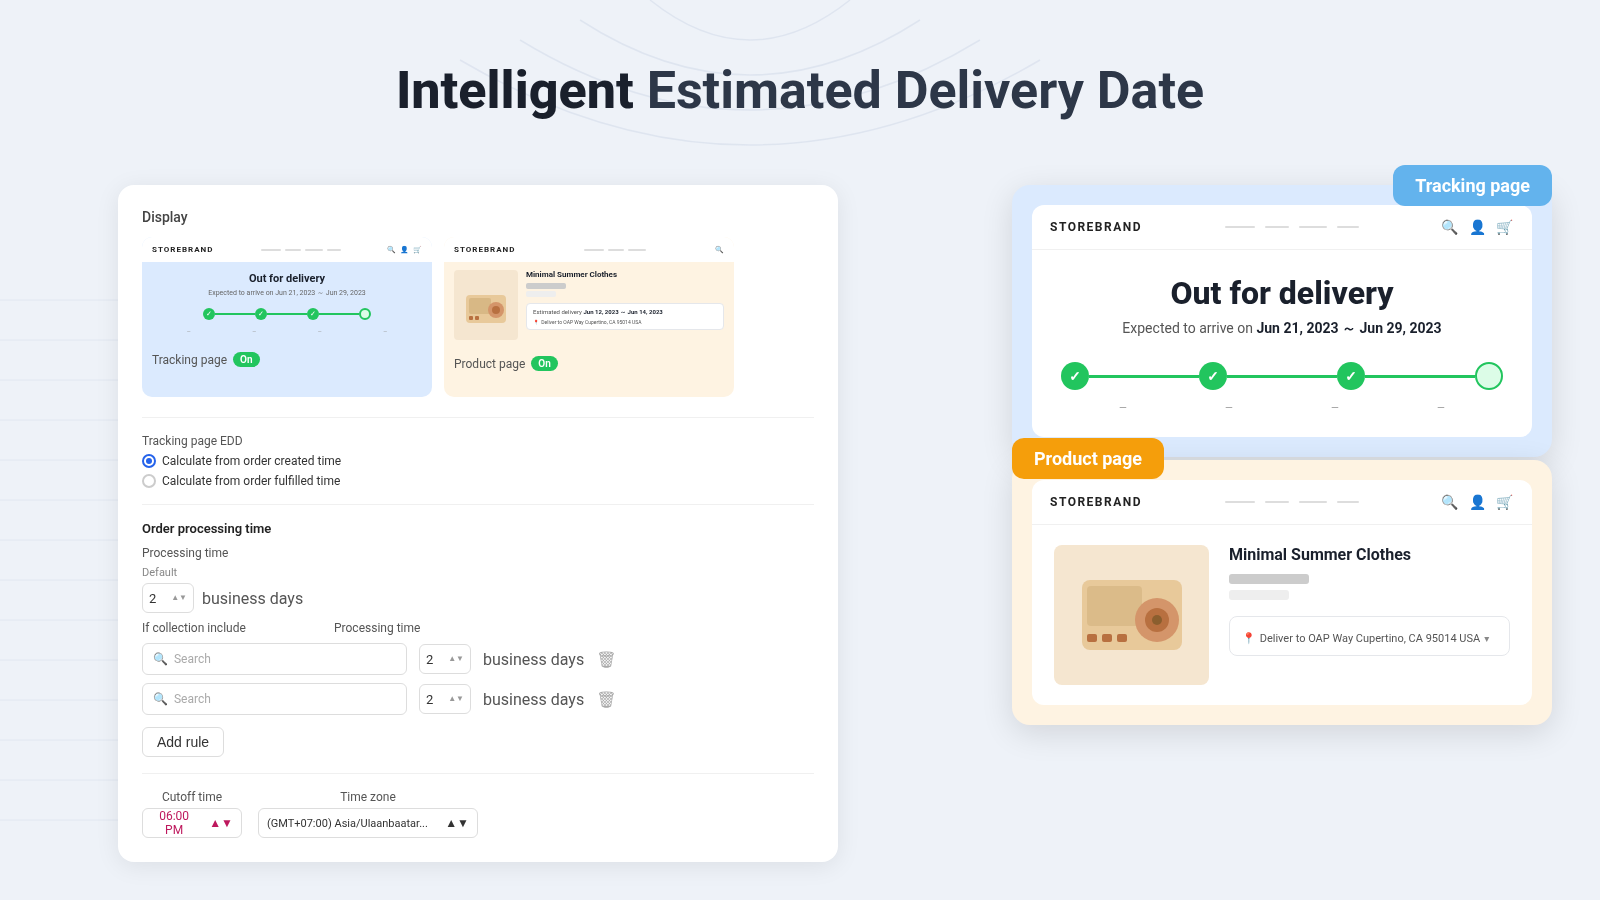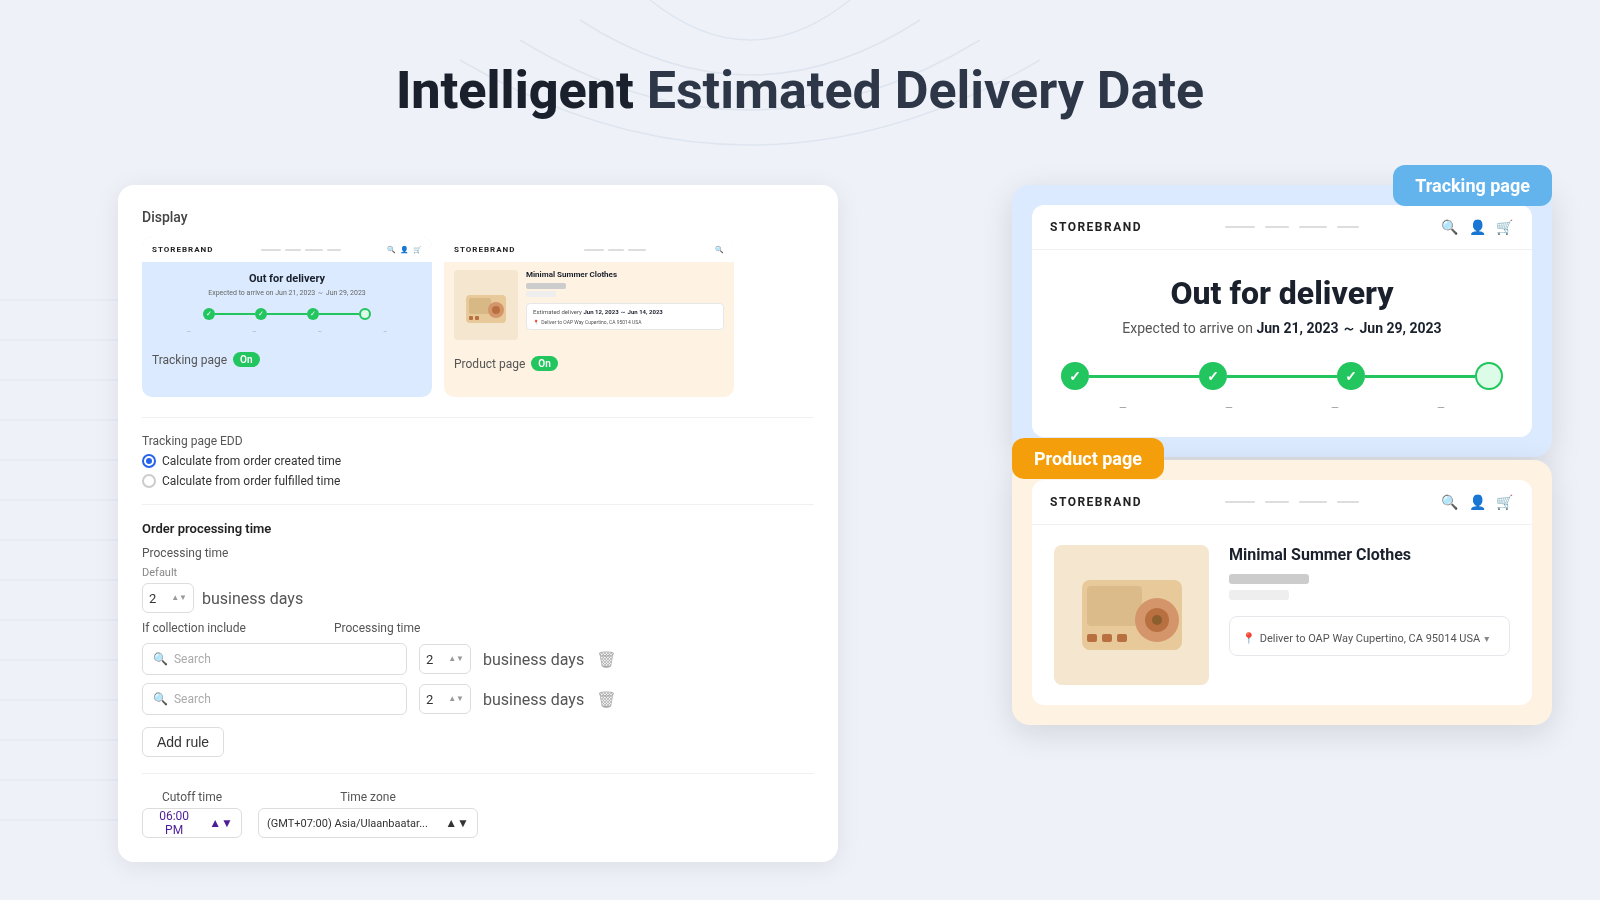--- a/index.html
+++ b/index.html
@@ -371,21 +371,21 @@
     .time-input {
       width: 100px;
       height: 30px;
       border: 1px solid #ddd;
       border-radius: 6px;
       display: flex;
       align-items: center;
       justify-content: space-between;
       padding: 0 8px;
       font-size: 12px;
-      color: #4c1d95;
+      color: #be185d;
       background: #fff;
       gap: 12px;
     }
     .tz-input {
       width: 220px;
       height: 30px;
       border: 1px solid #ddd;
       border-radius: 6px;
       display: flex;
       align-items: center;

